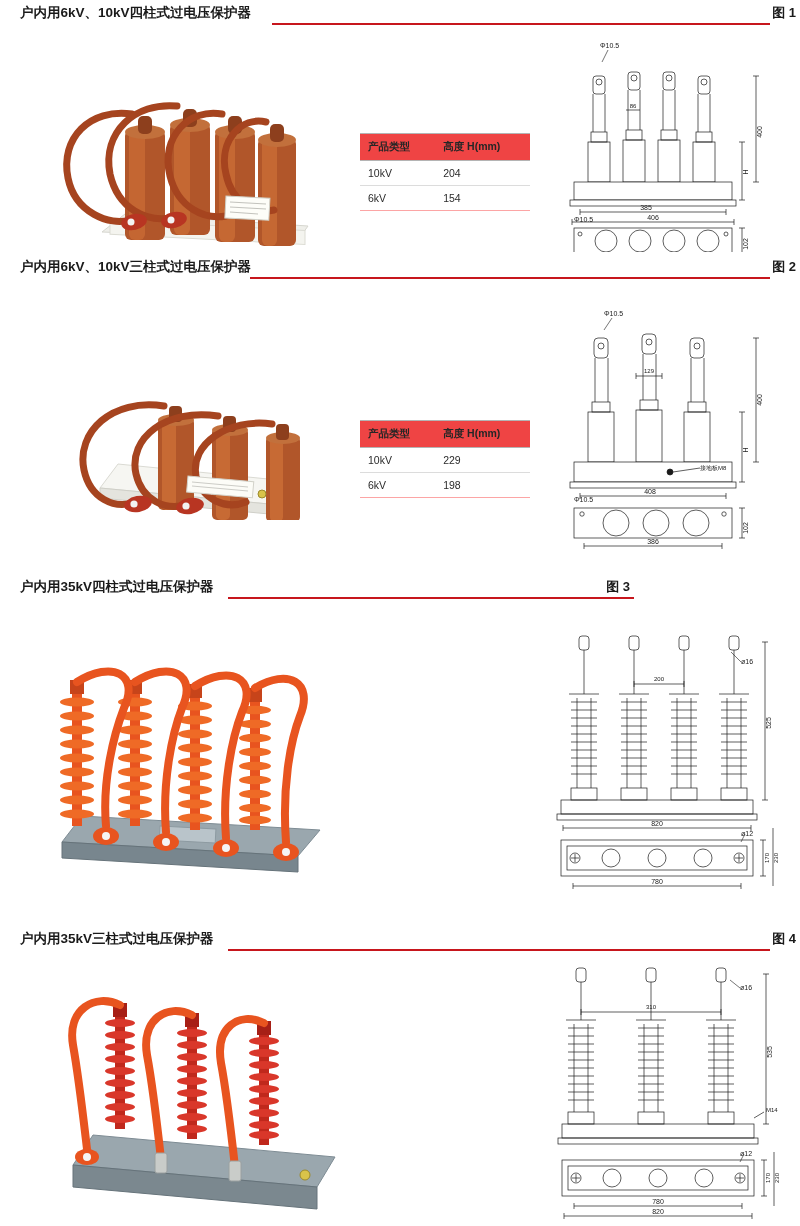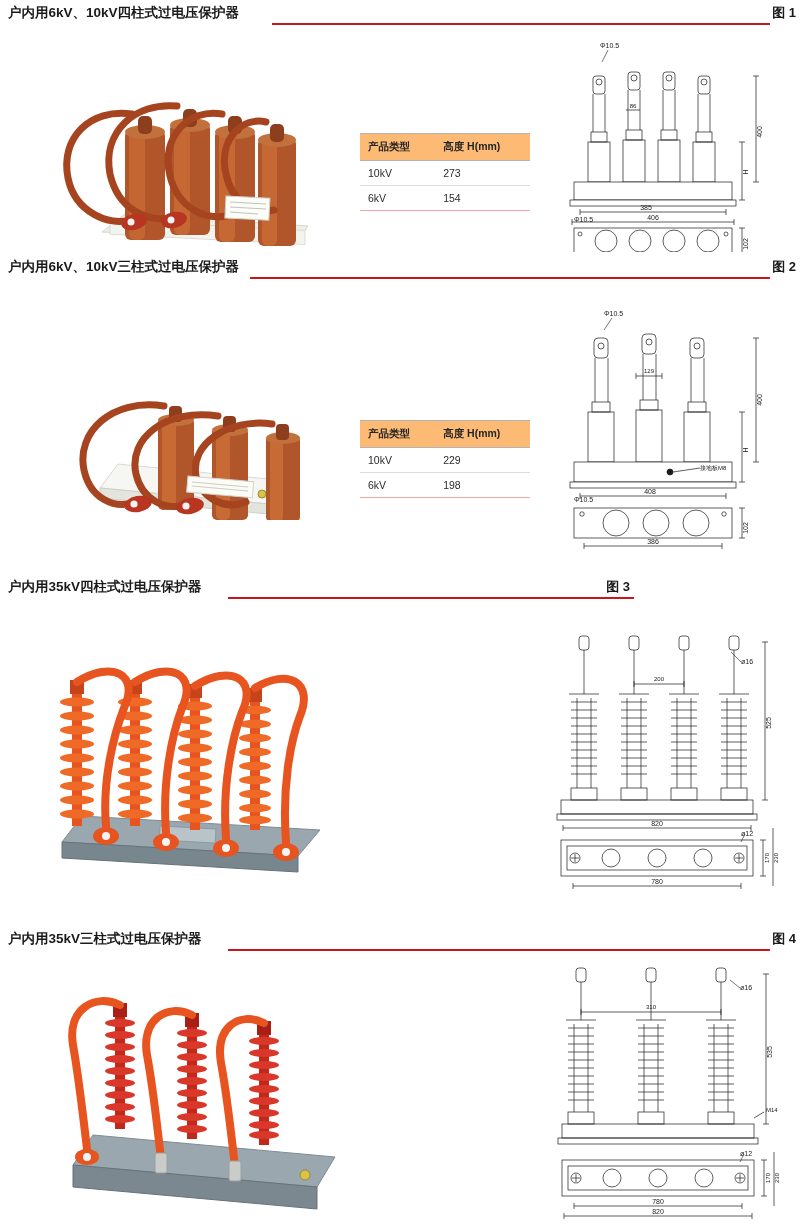--- a/index.html
+++ b/index.html
@@ -13,21 +13,21 @@
   .page { position: relative; width: 800px; height: 1226px; overflow: hidden; }
 
   
   .section { position: relative; }
   .head {
     position: relative;
     height: 26px;
     display: flex;
     align-items: flex-start;
     justify-content: space-between;
-    padding: 0 4px 0 8px;
+    padding: 0 4px 0 20px;
   }
   .head-title {
     font-size: 13.5px;
     font-weight: bold;
     letter-spacing: 0px;
     line-height: 17px;
     color: #1a1a1a;
     white-space: nowrap;
   }
   .head-fig {
@@ -55,21 +55,21 @@
     border-collapse: collapse;
     width: 170px;
     font-size: 10.5px;
   }
   .spec th {
     font-weight: bold;
     text-align: left;
     padding: 6px 8px 6px 8px;
     border-top: 1px solid #b4b4b4;
     border-bottom: 1px solid #b4b4b4;
-    background: #fdba74;
+    background: #ef4444;
     font-size: 10.5px;
     color: #262626;
   }
   .spec td {
     padding: 6px 8px 6px 8px;
     border-bottom: 1px solid #dcdcdc;
     color: #2b2b2b;
     font-size: 10.5px;
   }
   .spec tr:last-child td { border-bottom: 1px solid #fca5a5; }
@@ -159,21 +159,21 @@
     <table class="spec">
       <thead>
         <tr>
           <th>产品类型</th>
           <th>高度 H(mm)</th>
         </tr>
       </thead>
       <tbody>
         <tr>
           <td>10kV</td>
-          <td>273</td>
+          <td>204</td>
         </tr>
         <tr>
           <td>6kV</td>
           <td>154</td>
         </tr>
       </tbody>
     </table>
   </div>
 
   <div class="dwg" style="left:560px; top:32px;">

